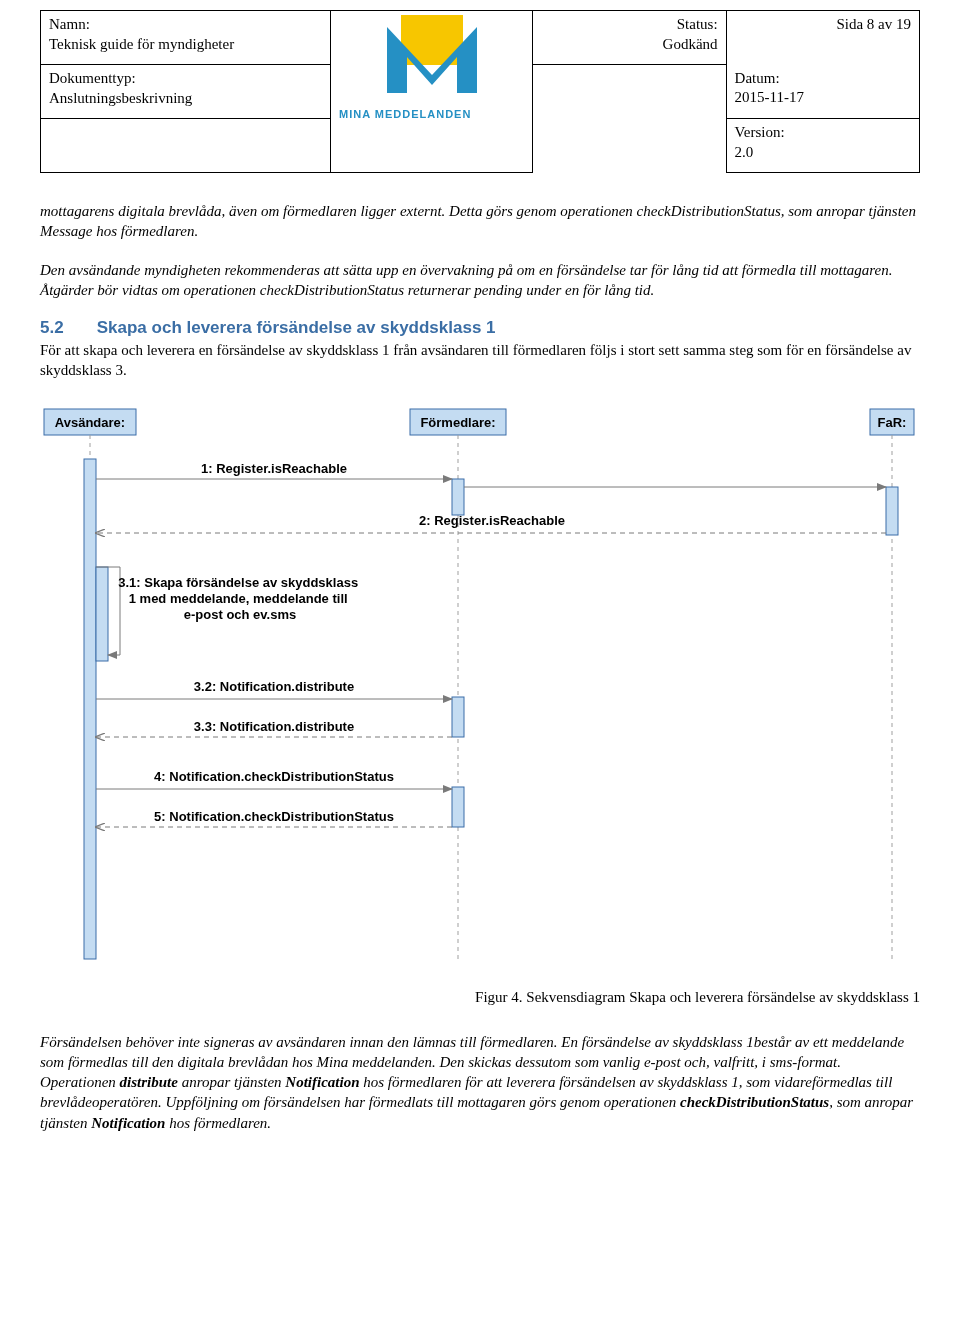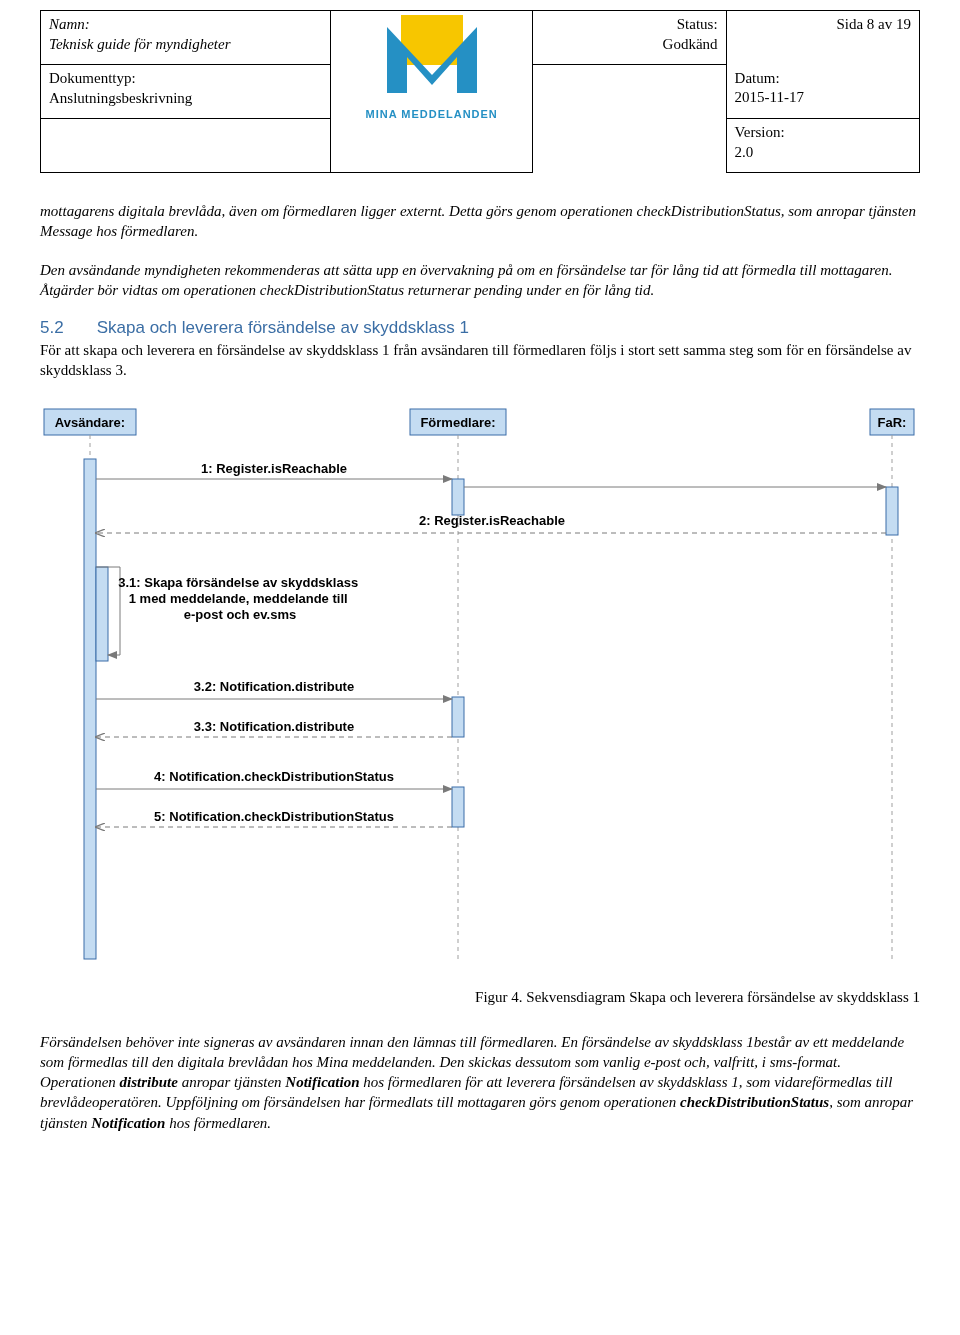--- a/index.html
+++ b/index.html
@@ -19,37 +19,37 @@
   }
   table.hdr td {
     border: 1px solid #000;
     vertical-align: top;
     padding: 4px 8px 10px 8px;
     font-size: 15px;
     line-height: 1.3;
   }
   table.hdr td.nb-top    { border-top: none; }
   table.hdr td.nb-bottom { border-bottom: none; padding-left: 12px; }
-  .logo-cell { text-align: center; border: 1px solid #000; padding-top: 10px; }
+  .logo-cell { text-align: left; border: 1px solid #000; padding-top: 10px; }
   .logo-svg  { display: block; margin: 0 auto; }
   .logo-txt  { font-family: Arial, sans-serif; font-size: 11px; letter-spacing: 1px; color: #2590c4; margin-top: 2px; font-weight: bold;}
   p.body { margin: 0 0 18px 0; line-height: 1.35; font-style: italic; }
-  h3.sec { font-family: Arial, Helvetica, sans-serif; color: #3b6ea5; font-size: 17px; font-weight: normal; margin: 12px 0 2px 0; }
+  h3.sec { font-family: Arial, Helvetica, sans-serif; color: #3b6ea5; font-size: 17px; font-weight: bold; margin: 12px 0 2px 0; }
   h3.sec .num { display:inline-block; width: 52px; }
   .runon { line-height: 1.35; margin-bottom: 26px; }
   .diagram-wrap { margin: 4px 0 8px 0; font-weight: bold; }
   .caption { text-align: right; margin: 18px 0 26px 0; }
 </style>
 </head>
 <body>
 
 <table class="hdr">
   <tbody>
       <tr>
-    <td style="width:33%;font-style:italic;">
+    <td style="width:33%;">
       <span>Namn:</span><br>
       <span>Teknisk guide för myndigheter</span>
     </td>
     <td rowspan="3" class="logo-cell" style="width:23%;">
       <svg class="logo-svg" width="110" height="90" viewBox="0 0 110 90">
         <rect x="24" y="0" width="62" height="50" fill="#f7c600"></rect>
         <polygon points="10,12 55,60 100,12 100,78 80,78 80,42 55,70 30,42 30,78 10,78" fill="#2590c4"></polygon>
       </svg>
       <div class="logo-txt">MINA MEDDELANDEN</div>
     </td>

